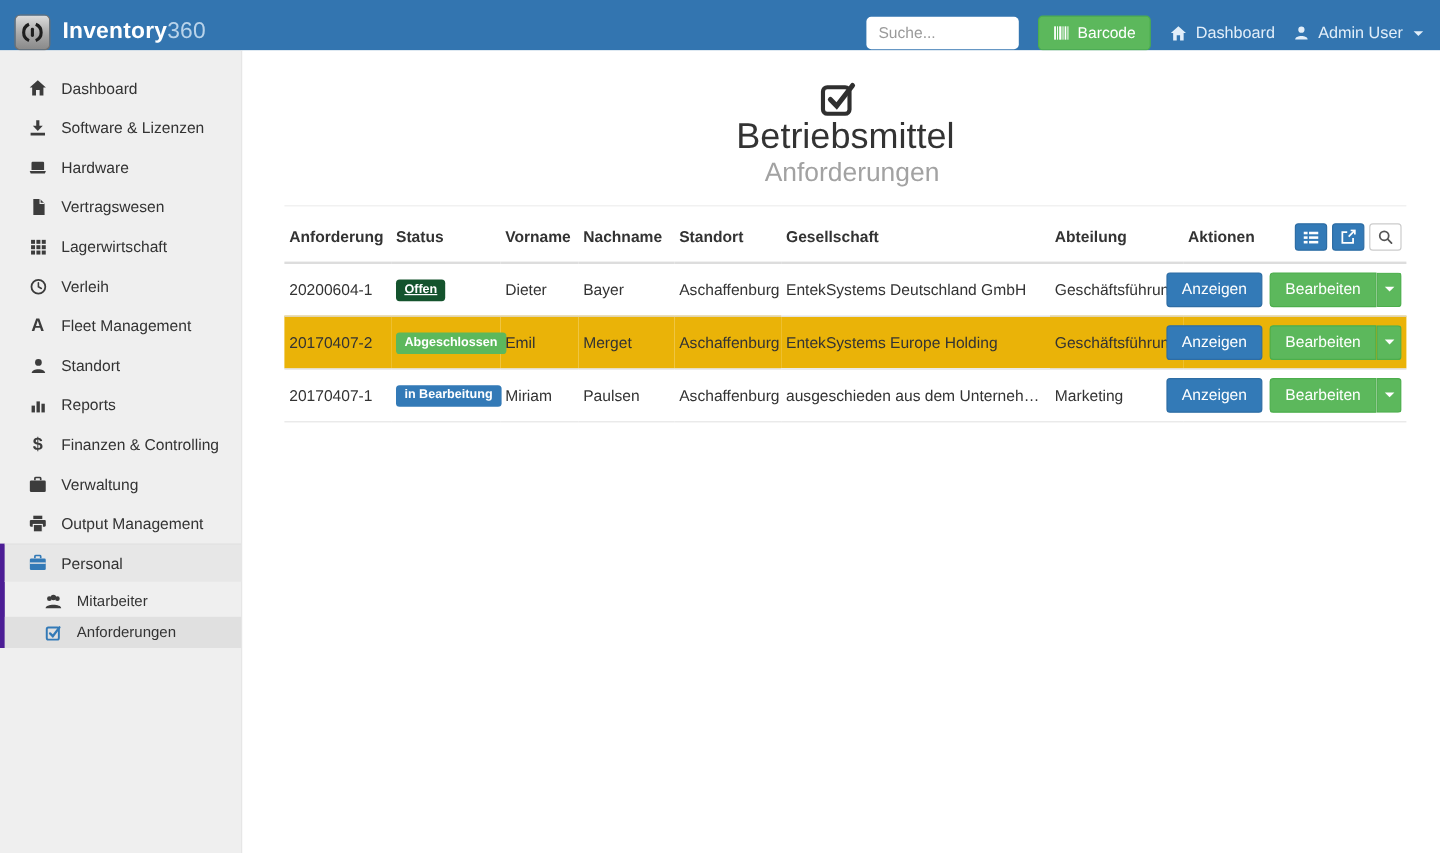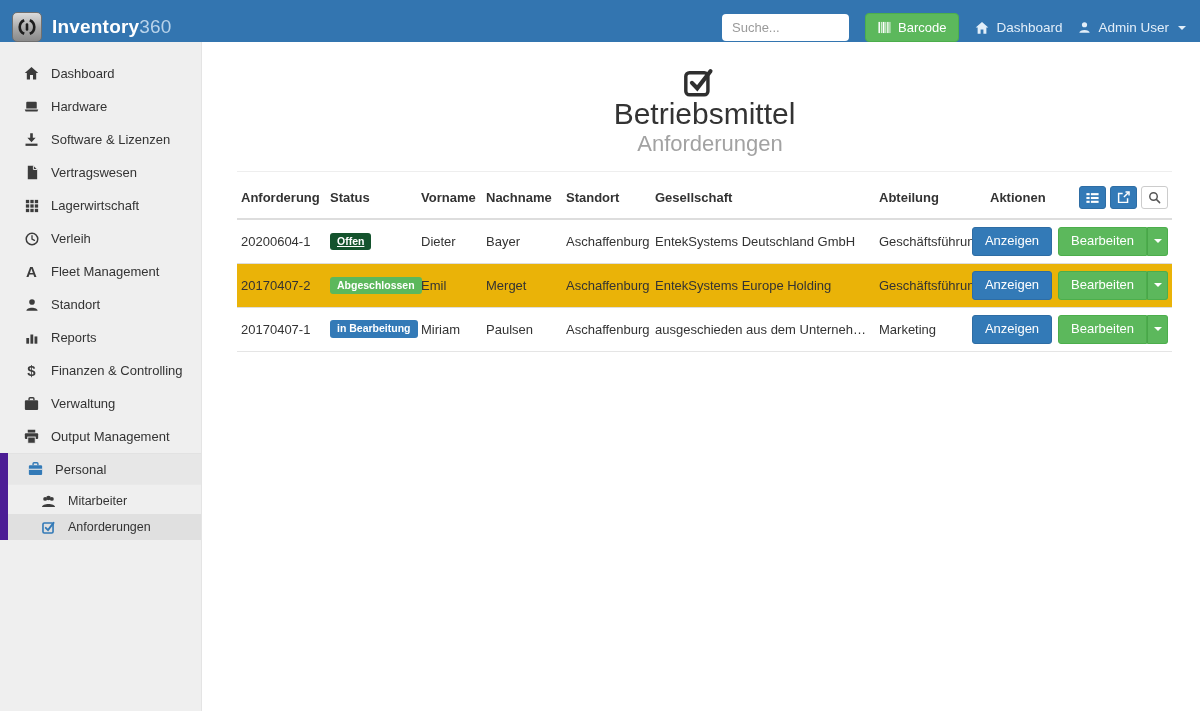--- a/index.html
+++ b/index.html
@@ -52,21 +52,21 @@
   
   .sidebar {
     position:absolute; top:42px; left:0; bottom:0; width:202px;
     background:#efefef; border-right:1px solid #e4e4e4; padding-top:15px;
   }
   .side-item {
     height:33px; display:flex; align-items:center; gap:11px;
     padding-left:23px; font-size:13px; color:#333; cursor:pointer;
   }
   .side-item .icn { width:17px; display:flex; justify-content:center; color:#3c3c3c; }
-  .active-group { border-left:8px solid #4c1d95; margin-top:0; }
+  .active-group { border-left:4px solid #4c1d95; margin-top:0; }
   .active-group .side-parent {
     background:#e7e7e7; padding-left:19px; height:32px;
     border-top:1px solid #e2e2e2; border-bottom:1px solid #e9e9e9;
   }
   .active-group .side-parent .icn { color:#337ab7; }
   .submenu { padding:3px 0 0 0; }
   .submenu .side-item { height:26px; padding-left:32px; font-size:12.5px; }
   .submenu .side-item.sub-active { background:#e0e0e0; }
   .submenu .side-item.sub-active .icn { color:#337ab7; }
 
@@ -185,35 +185,35 @@
       <svg width="15" height="15" viewBox="0 0 16 16">
           <path d="M8 1 L15.2 7.4 H13 V14.5 H9.6 V9.6 H6.4 V14.5 H3 V7.4 H0.8 Z" fill="currentColor"></path>
         </svg>
     </span>
     <span>Dashboard</span>
   </div>
 
   <div class="side-item">
     <span class="icn">
       <svg width="15" height="15" viewBox="0 0 16 16">
+          <path d="M6.6 1.2 h2.8 v5 h3 L8 10.8 3.6 6.2 h3 z" fill="currentColor"></path>
+          <path d="M1.6 12.4 h12.8 v2.4 H1.6 z" fill="currentColor"></path>
+        </svg>
+    </span>
+    <span>Software &amp; Lizenzen</span>
+  </div>
+
+  <div class="side-item">
+    <span class="icn">
+      <svg width="15" height="15" viewBox="0 0 16 16">
           <path d="M3.4 3 h9.2 a1 1 0 0 1 1 1 v6.2 H2.4 V4 a1 1 0 0 1 1-1 z" fill="currentColor"></path>
           <path d="M0.8 11.2 h14.4 l-0.9 2.2 H1.7 z" fill="currentColor"></path>
         </svg>
     </span>
     <span>Hardware</span>
-  </div>
-
-  <div class="side-item">
-    <span class="icn">
-      <svg width="15" height="15" viewBox="0 0 16 16">
-          <path d="M6.6 1.2 h2.8 v5 h3 L8 10.8 3.6 6.2 h3 z" fill="currentColor"></path>
-          <path d="M1.6 12.4 h12.8 v2.4 H1.6 z" fill="currentColor"></path>
-        </svg>
-    </span>
-    <span>Software &amp; Lizenzen</span>
   </div>
 
   <div class="side-item">
     <span class="icn">
       <svg width="14" height="15" viewBox="0 0 14 16">
           <path d="M2.5 0.8 h6 l4 4 v10.4 H2.5 z" fill="currentColor"></path>
           <path d="M8.5 0.8 v4 h4" fill="none" stroke="#efefef" stroke-width="1"></path>
         </svg>
     </span>
     <span>Vertragswesen</span>

